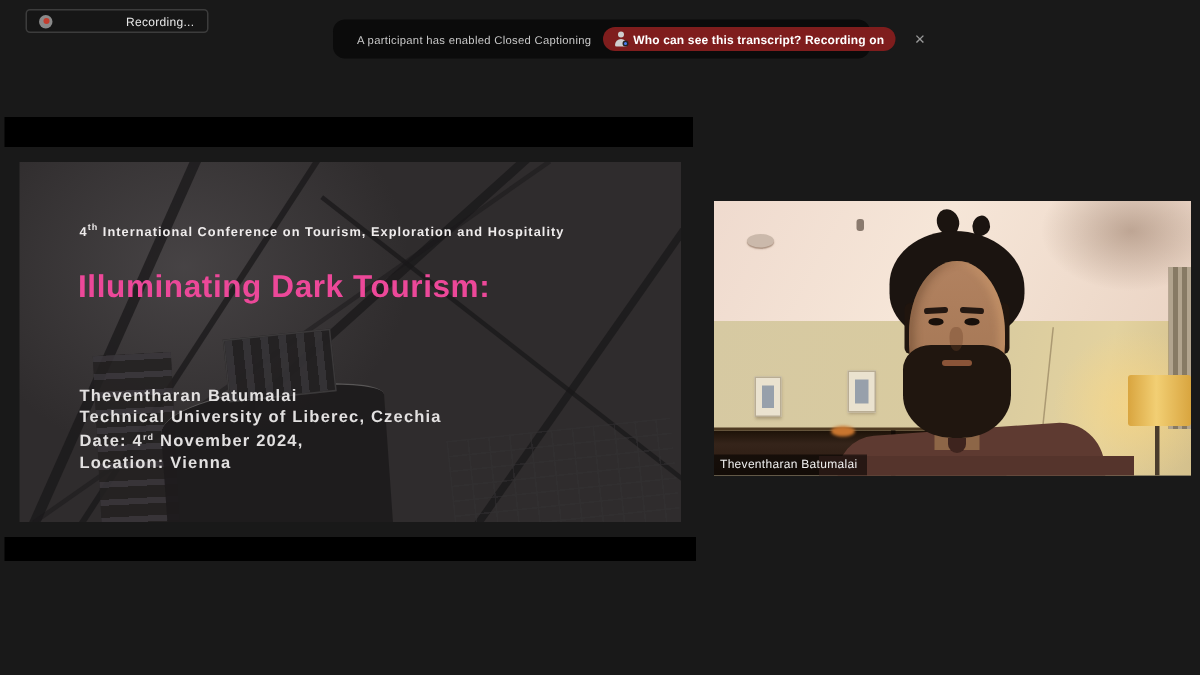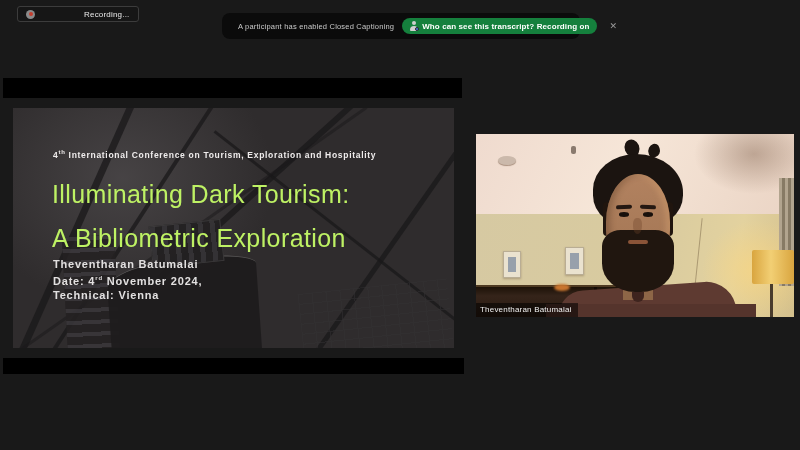--- a/index.html
+++ b/index.html
@@ -12,21 +12,21 @@
     gap:5px; padding:0 8px; background:#161616; border:1px solid #3c3c3c; border-radius:3px; }
   .rec-icon { position:relative; width:9px; height:9px; background:#8a8a8a; border-radius:50%; }
   .rec-icon::after { content:""; position:absolute; left:2.5px; top:2.5px; width:4px; height:4px;
     background:#c43d2e; border-radius:50%; }
   .recording-label { font-size:8px; color:#e8e8e8; letter-spacing:.2px;margin-left:44px; }
 
   .notification-bar { position:absolute; left:222px; top:13px; width:358px; height:26px;
     background:#0b0b0b; border-radius:8px; display:flex; align-items:center; padding:0 10px 0 16px; gap:8px;text-align:center; }
   .notif-message { font-size:7.5px; color:#c9c9c9; letter-spacing:.2px; white-space:nowrap; }
   .transcript-pill { display:flex; align-items:center; gap:4px; height:16px; padding:0 8px;
-    background:#15803d; border-radius:8px; cursor:pointer; white-space:nowrap; }
+    background:#7f1d1d; border-radius:8px; cursor:pointer; white-space:nowrap; }
   .person-icon { position:relative; width:8px; height:10px; flex:0 0 auto; }
   .person-icon .head { position:absolute; left:2px; top:0; width:4px; height:4px; background:#cfcfcf; border-radius:50%; }
   .person-icon .body { position:absolute; left:0; top:4.5px; width:8px; height:5px; background:#cfcfcf;
     border-radius:4px 4px 1px 1px; }
   .person-icon .badge { position:absolute; left:4.5px; top:5.5px; width:4px; height:4px; background:#4a7df0;
     border-radius:50%; border:1px solid #262626; }
   .transcript-label { font-size:8px; font-weight:bold; color:#ffffff; letter-spacing:.1px; }
   .notif-close { margin-left:2px; font-size:9px; color:#9a9a9a; cursor:pointer; line-height:1; padding:2px; }
 
   
@@ -54,21 +54,21 @@
     background:#232122; border:1px solid #3c3a3b;
     background-image:repeating-linear-gradient(90deg, #353336 0 5px, #232122 5px 12px); transform:rotate(-2deg); }
   .bldg-right { position:absolute; right:0; bottom:0; width:150px; height:70px; opacity:.5;
     background-image:repeating-linear-gradient(90deg, #343234 0 1px, transparent 1px 14px),
       repeating-linear-gradient(180deg, #343234 0 1px, transparent 1px 10px);
     transform:rotate(-6deg); transform-origin:bottom right; }
 
   .slide-text { position:absolute; color:#f2f0f0; }
   .conf-line { left:40px; top:41px; font-size:8.5px; font-weight:bold; letter-spacing:.7px; color:#efecec; }
   .conf-line sup, .detail-line sup { font-size:6px; }
-  .slide-title { left:39px; font-size:25px; font-weight:normal; letter-spacing:.4px; color:#bef264; }
+  .slide-title { left:39px; font-size:21px; font-weight:bold; letter-spacing:.4px; color:#ec4899; }
   .title1 { top:72px; }
   .title2 { top:116px; }
   .slide-details { left:40px; top:149px; font-size:11px; font-weight:bold; letter-spacing:.8px;
     line-height:14px; color:#e2e0e0; }
 
   
   .video-tile { position:absolute; left:476px; top:134px; width:318px; height:183px; background:#c9bb96;
     overflow:hidden; }
   .ceiling { position:absolute; left:-12px; top:-14px; width:350px; height:100px;
     background:linear-gradient(115deg, #eed9cd 0%, #f6e6d8 45%, #e9d2c2 100%); transform:rotate(2deg); }
@@ -166,25 +166,25 @@
         <div class="beam b3"></div>
       <div class="beam b4"></div>
         <div class="beam b5"></div>
         <div class="beam b6"></div>
       <div class="bldg-left"></div>
       <div class="bldg-mid"></div>
       <div class="bldg-right"></div>
     </div>
     <div class="slide-text conf-line"><span>4</span><sup>th</sup><span> International Conference on Tourism, Exploration and Hospitality</span></div>
     <div class="slide-text slide-title title1">Illuminating Dark Tourism:</div>
-    <div class="slide-text slide-title title2">A Bibliometric Exploration</div>
     <div class="slide-text slide-details">
       <div class="detail-line">Theventharan Batumalai</div>
+      <div class="detail-line">Technical University of Liberec, Czechia</div>
       <div class="detail-line"><span>Date: 4</span><sup>rd</sup><span> November 2024,</span></div>
-      <div class="detail-line">Technical: Vienna</div>
+      <div class="detail-line">Location: Vienna</div>
     </div>
   </div>
 
   <div class="video-tile">
     <div class="ceiling"></div>
     <div class="ceiling-shadow"></div>
     <div class="wall"></div>
     <div class="wall-corner"></div>
     <div class="lamp-glow"></div>
     <div class="smoke-detector"></div>

